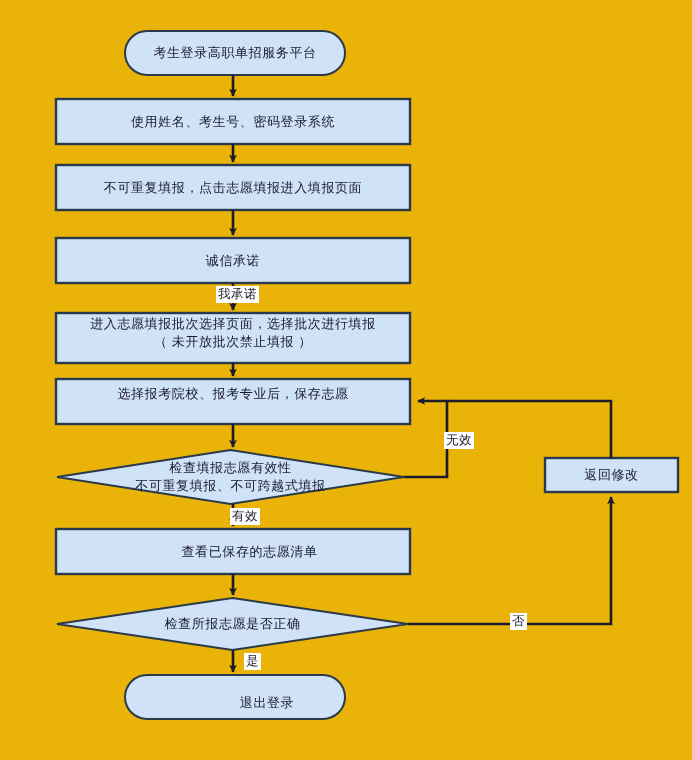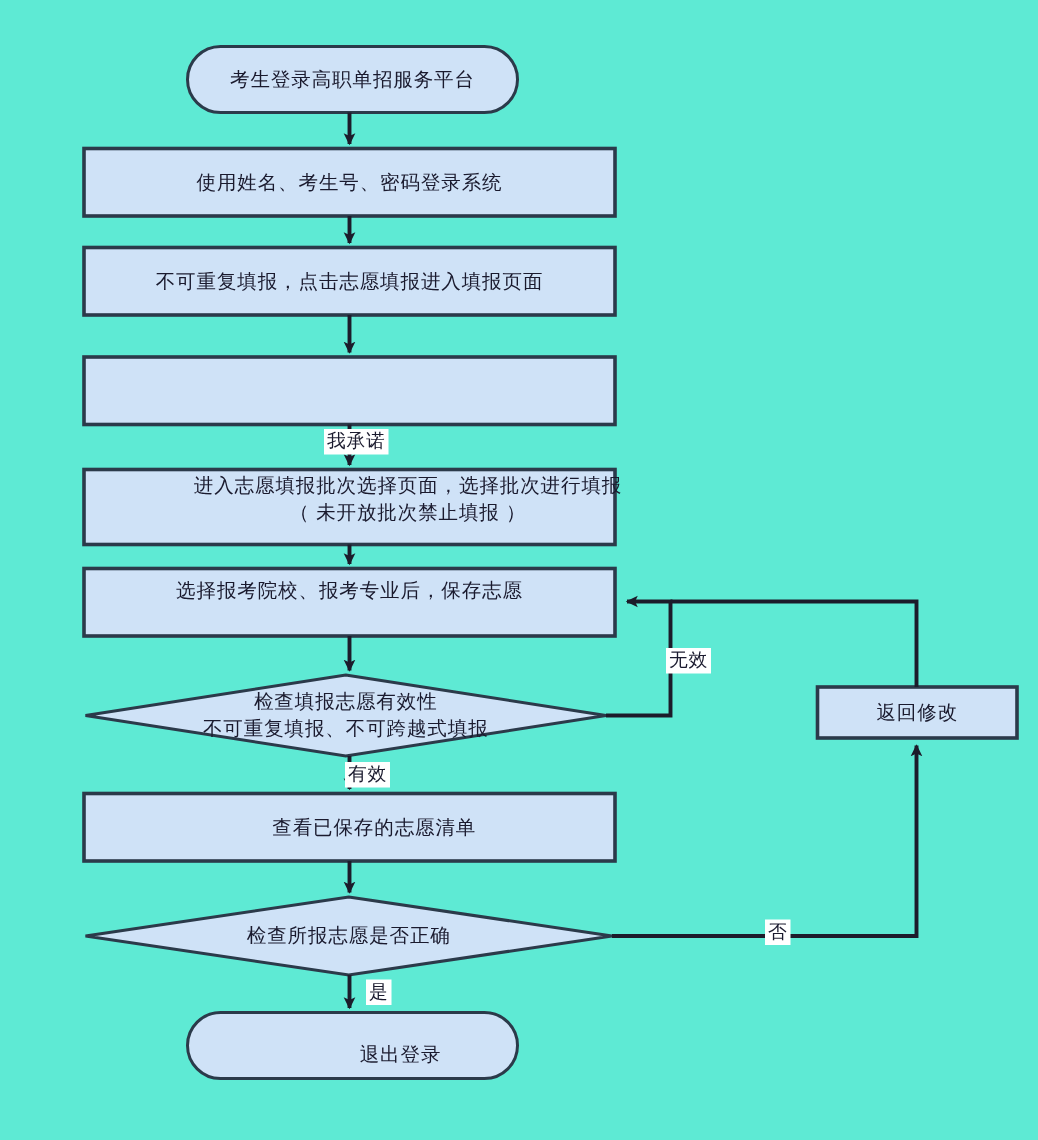--- a/index.html
+++ b/index.html
@@ -8,21 +8,21 @@
     padding: 0;
     background: #ffffff;
   }
   body {
     font-family: "Liberation Sans", "DejaVu Sans", sans-serif;
   }
   #flow-root {
     position: relative;
     width: 692px;
     height: 760px;
-    background: #5eead4;
+    background: #eab308;
     overflow: hidden;
   }
   #flow-svg {
     position: absolute;
     left: 0;
     top: 0;
     width: 692px;
     height: 760px;
   }
   .node-label {
@@ -115,22 +115,23 @@
       <path d="M611,458 L611,401 L447,401"></path>
     </g>
   </svg>
 
   <div class="node-label" style="left:125px; top:31px; width:220px; height:44px;">考生登录高职单招服务平台</div>
 
   <div class="node-label" style="left:56px; top:99px; width:354px; height:45px;">使用姓名、考生号、密码登录系统</div>
 
   <div class="node-label" style="left:56px; top:165px; width:354px; height:45px;">不可重复填报，点击志愿填报进入填报页面</div>
 
+  <div class="node-label" style="left:56px; top:238px; width:354px; height:45px;">诚信承诺</div>
 
-  <div class="node-label" style="left:56px; top:313px; width:354px; height:40px;padding-left:39px;">进入志愿填报批次选择页面，选择批次进行填报
+  <div class="node-label" style="left:56px; top:313px; width:354px; height:40px;">进入志愿填报批次选择页面，选择批次进行填报
 （ 未开放批次禁止填报 ）</div>
 
   <div class="node-label" style="left:56px; top:379px; width:354px; height:29px;">选择报考院校、报考专业后，保存志愿</div>
 
   <div class="node-label" style="left:57px; top:450px; width:347px; height:54px;">检查填报志愿有效性
 不可重复填报、不可跨越式填报</div>
 
   <div class="node-label" style="left:56px; top:529px; width:387px; height:45px;">查看已保存的志愿清单</div>
 
   <div class="node-label" style="left:57px; top:598px; width:351px; height:52px;">检查所报志愿是否正确</div>

